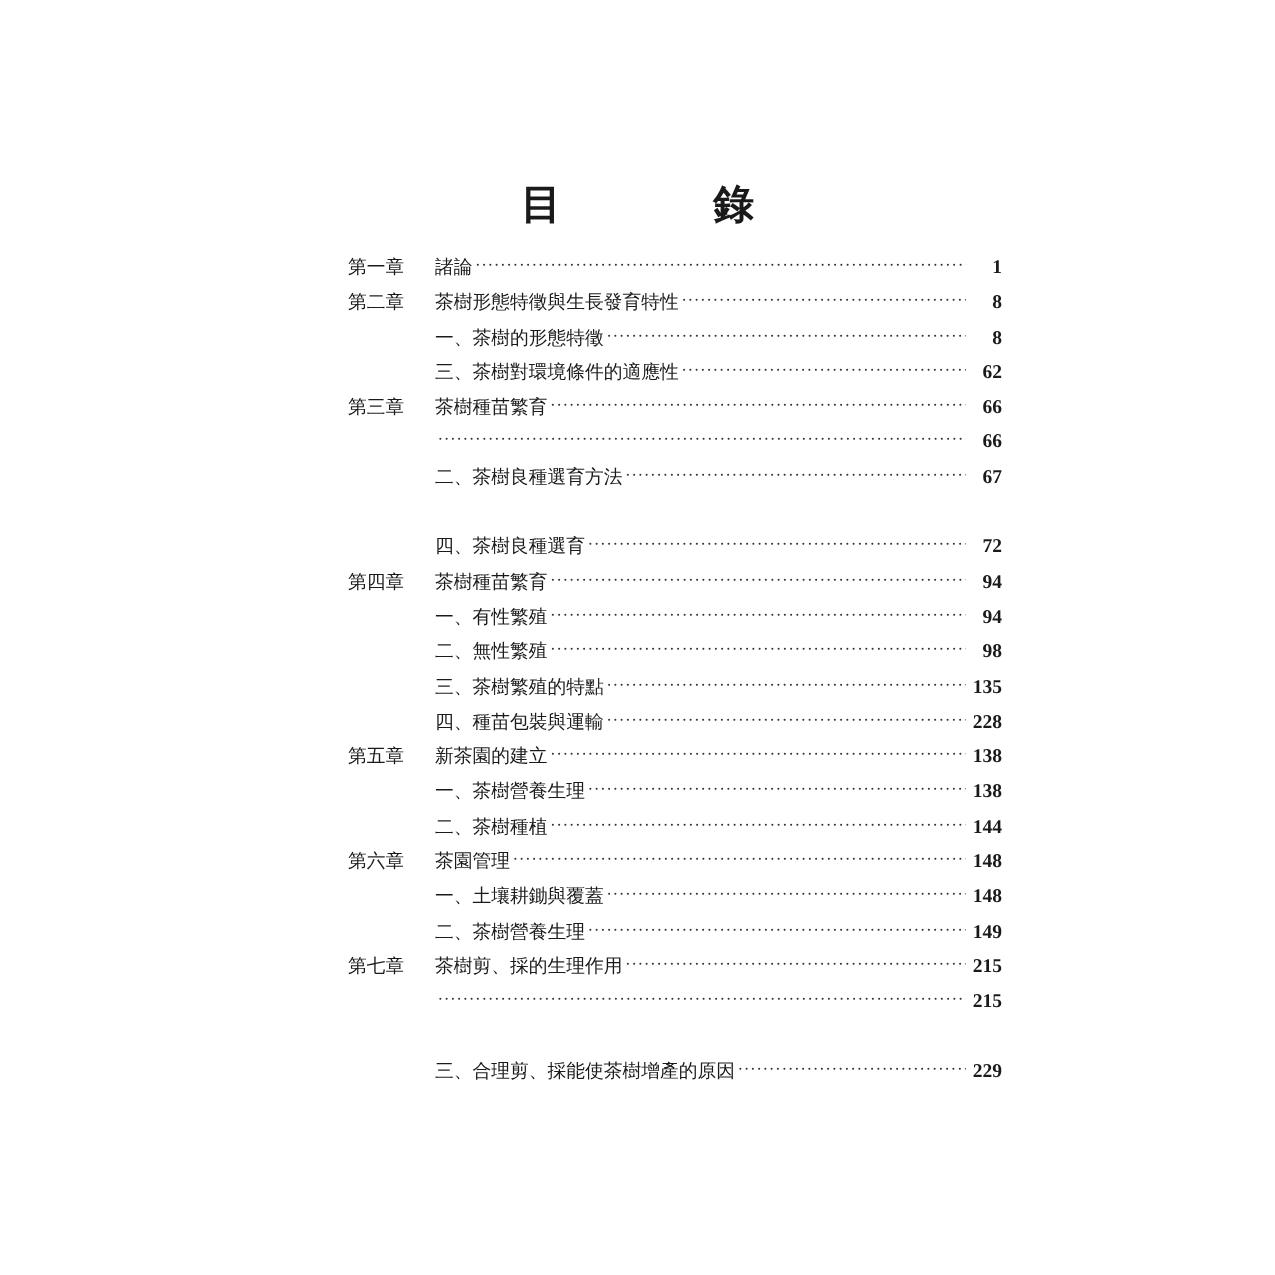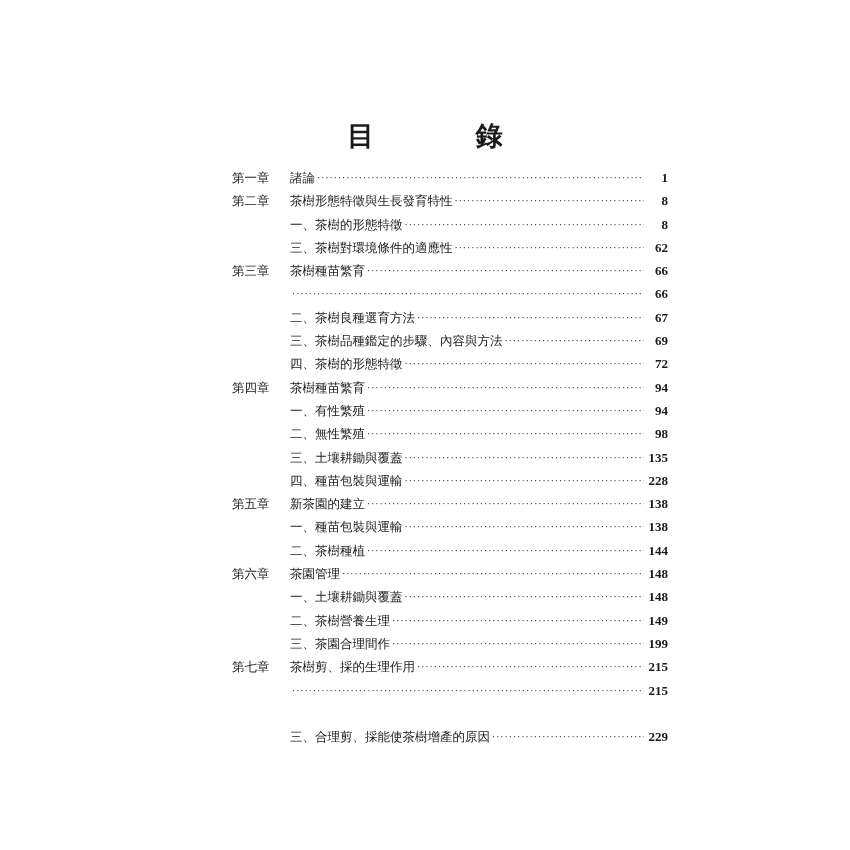--- a/index.html
+++ b/index.html
@@ -73,30 +73,25 @@
     <div class="row">
       <span class="chap"></span>
       <span class="entry sub">
         <span class="text">二、茶樹良種選育方法</span>
         <span class="dots"></span>
         <span class="page">67</span>
       </span>
     </div>
     <div class="row">
       <span class="chap"></span>
-      <span class="entry sub">
-        <span class="text">三、茶樹品種鑑定的步驟、內容與方法</span>
-        <span class="dots"></span>
-        <span class="page">69</span>
-      </span>
-    </div>
-    <div class="row">
-      <span class="chap"></span>
-      <span class="entry sub">
-        <span class="text">四、茶樹的形態特徵</span>
+    </div>
+    <div class="row">
+      <span class="chap"></span>
+      <span class="entry sub">
+        <span class="text">四、茶樹良種選育</span>
         <span class="dots"></span>
         <span class="page">72</span>
       </span>
     </div>
     <div class="row">
       <span class="chap">第四章</span>
       <span class="entry">
         <span class="text">茶樹種苗繁育</span>
         <span class="dots"></span>
         <span class="page">94</span>
@@ -114,21 +109,21 @@
       <span class="chap"></span>
       <span class="entry sub">
         <span class="text">二、無性繁殖</span>
         <span class="dots"></span>
         <span class="page">98</span>
       </span>
     </div>
     <div class="row">
       <span class="chap"></span>
       <span class="entry sub">
-        <span class="text">三、土壤耕鋤與覆蓋</span>
+        <span class="text">三、茶樹繁殖的特點</span>
         <span class="dots"></span>
         <span class="page">135</span>
       </span>
     </div>
     <div class="row">
       <span class="chap"></span>
       <span class="entry sub">
         <span class="text">四、種苗包裝與運輸</span>
         <span class="dots"></span>
         <span class="page">228</span>
@@ -138,21 +133,21 @@
       <span class="chap">第五章</span>
       <span class="entry">
         <span class="text">新茶園的建立</span>
         <span class="dots"></span>
         <span class="page">138</span>
       </span>
     </div>
     <div class="row">
       <span class="chap"></span>
       <span class="entry sub">
-        <span class="text">一、種苗包裝與運輸</span>
+        <span class="text">一、茶樹營養生理</span>
         <span class="dots"></span>
         <span class="page">138</span>
       </span>
     </div>
     <div class="row">
       <span class="chap"></span>
       <span class="entry sub">
         <span class="text">二、茶樹種植</span>
         <span class="dots"></span>
         <span class="page">144</span>
@@ -173,28 +168,20 @@
         <span class="dots"></span>
         <span class="page">148</span>
       </span>
     </div>
     <div class="row">
       <span class="chap"></span>
       <span class="entry sub">
         <span class="text">二、茶樹營養生理</span>
         <span class="dots"></span>
         <span class="page">149</span>
-      </span>
-    </div>
-    <div class="row">
-      <span class="chap"></span>
-      <span class="entry sub">
-        <span class="text">三、茶園合理間作</span>
-        <span class="dots"></span>
-        <span class="page">199</span>
       </span>
     </div>
     <div class="row">
       <span class="chap">第七章</span>
       <span class="entry">
         <span class="text">茶樹剪、採的生理作用</span>
         <span class="dots"></span>
         <span class="page">215</span>
       </span>
     </div>

